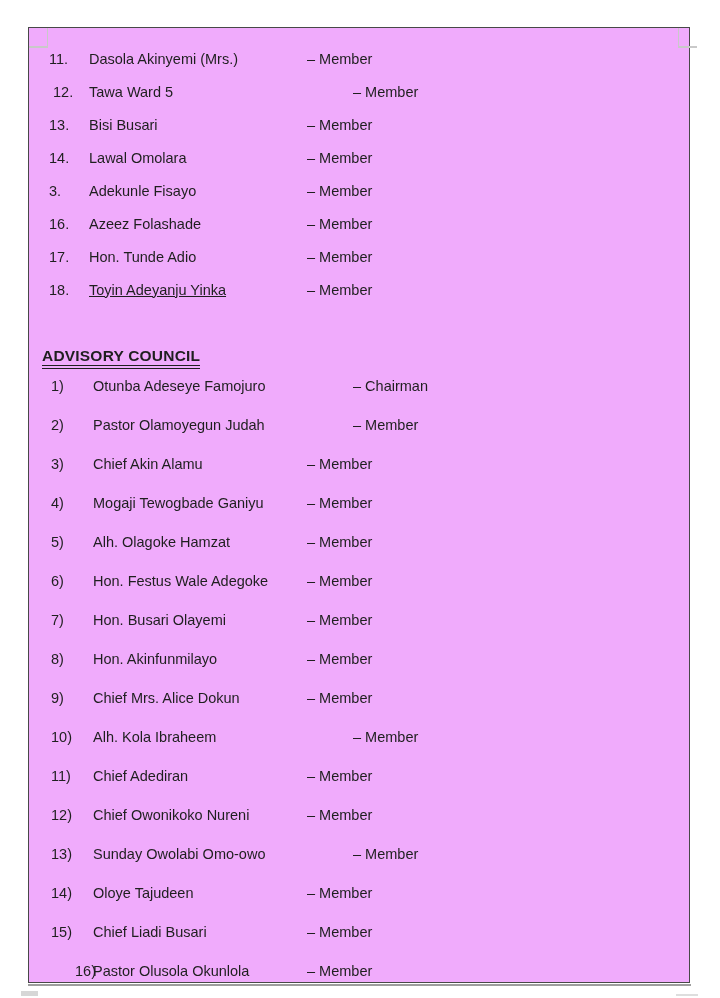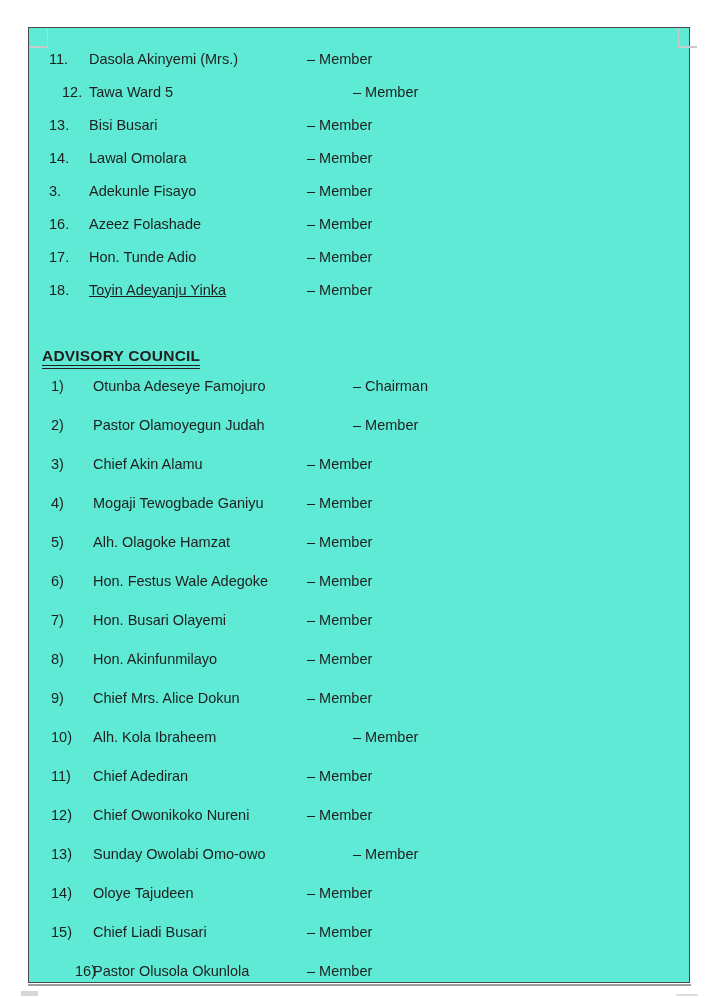--- a/index.html
+++ b/index.html
@@ -18,21 +18,21 @@
     background: #ffffff;
   }
   .page {
     position: absolute;
     left: 28px;
     top: 27px;
     width: 662px;
     height: 956px;
     box-sizing: border-box;
     border: 1.5px solid var(--page-border, #484848);
-    background: #5eead4;
+    background: #f0abfc;
   }
   .page-shadow {
     position: absolute;
     left: 28px;
     top: 983.5px;
     width: 663px;
     height: 2.5px;
     background: var(--shadow, #9d9d9d);
   }
   .mark {
@@ -79,21 +79,21 @@
 <div class="canvas">
 
   <div class="page">
     <div id="top-list">
         <div class="row list-item" style="top: 20.5px;">
     <span class="num" style="left: 20px;">11.</span>
     <span class="name" style="left: 60px;">Dasola Akinyemi (Mrs.)</span>
     <span class="role" style="left: 278px;">– Member</span>
   </div>
         <div class="row list-item" style="top: 53.5px;">
-    <span class="num" style="left: 33px;">12.</span>
+    <span class="num" style="left: 24px;">12.</span>
     <span class="name" style="left: 60px;">Tawa Ward 5</span>
     <span class="role" style="left: 324px;">– Member</span>
   </div>
         <div class="row list-item" style="top: 86.5px;">
     <span class="num" style="left: 20px;">13.</span>
     <span class="name" style="left: 60px; text-align: right;">Bisi Busari</span>
     <span class="role" style="left: 278px;">– Member</span>
   </div>
         <div class="row list-item" style="top: 119.5px;">
     <span class="num" style="left: 20px;">14.</span>

